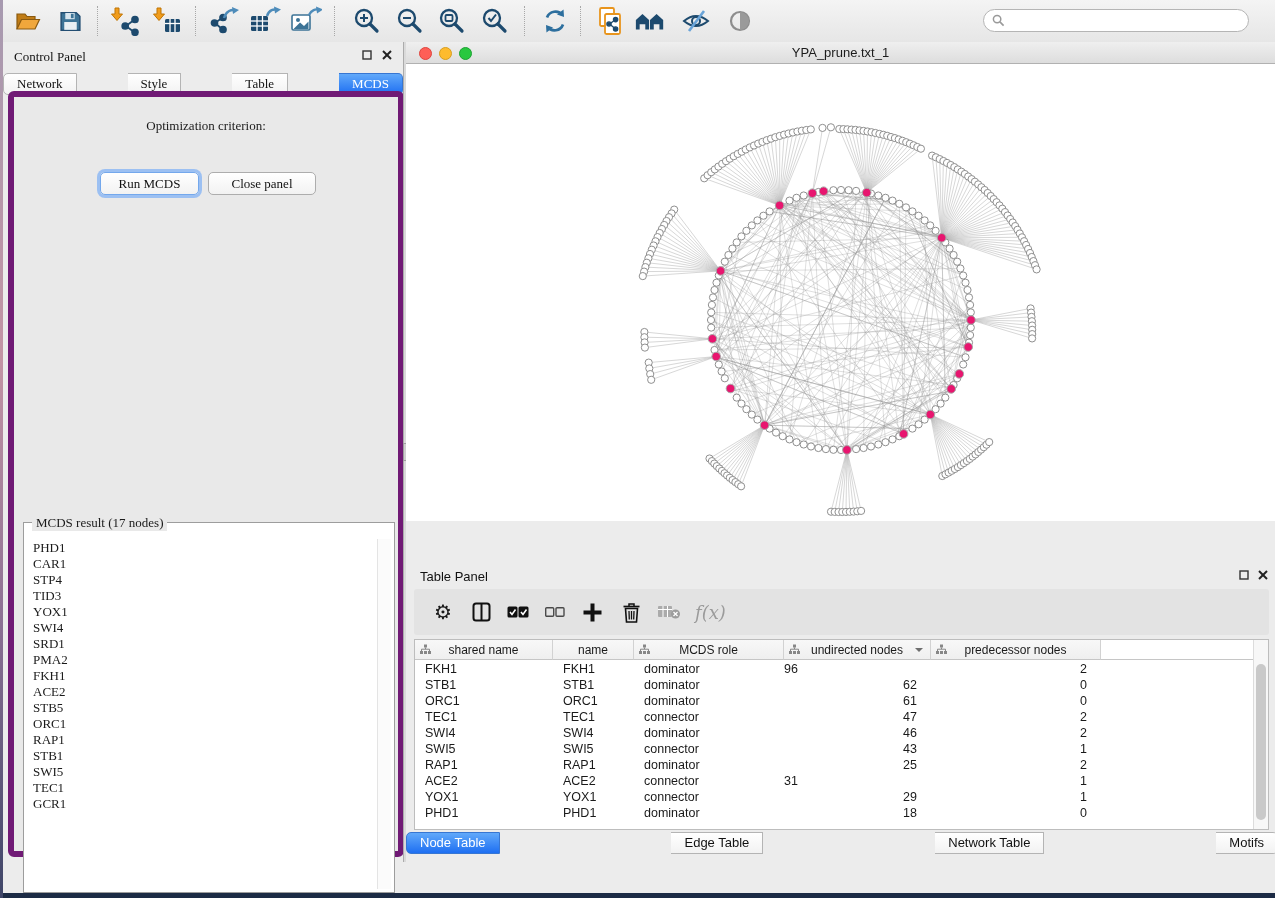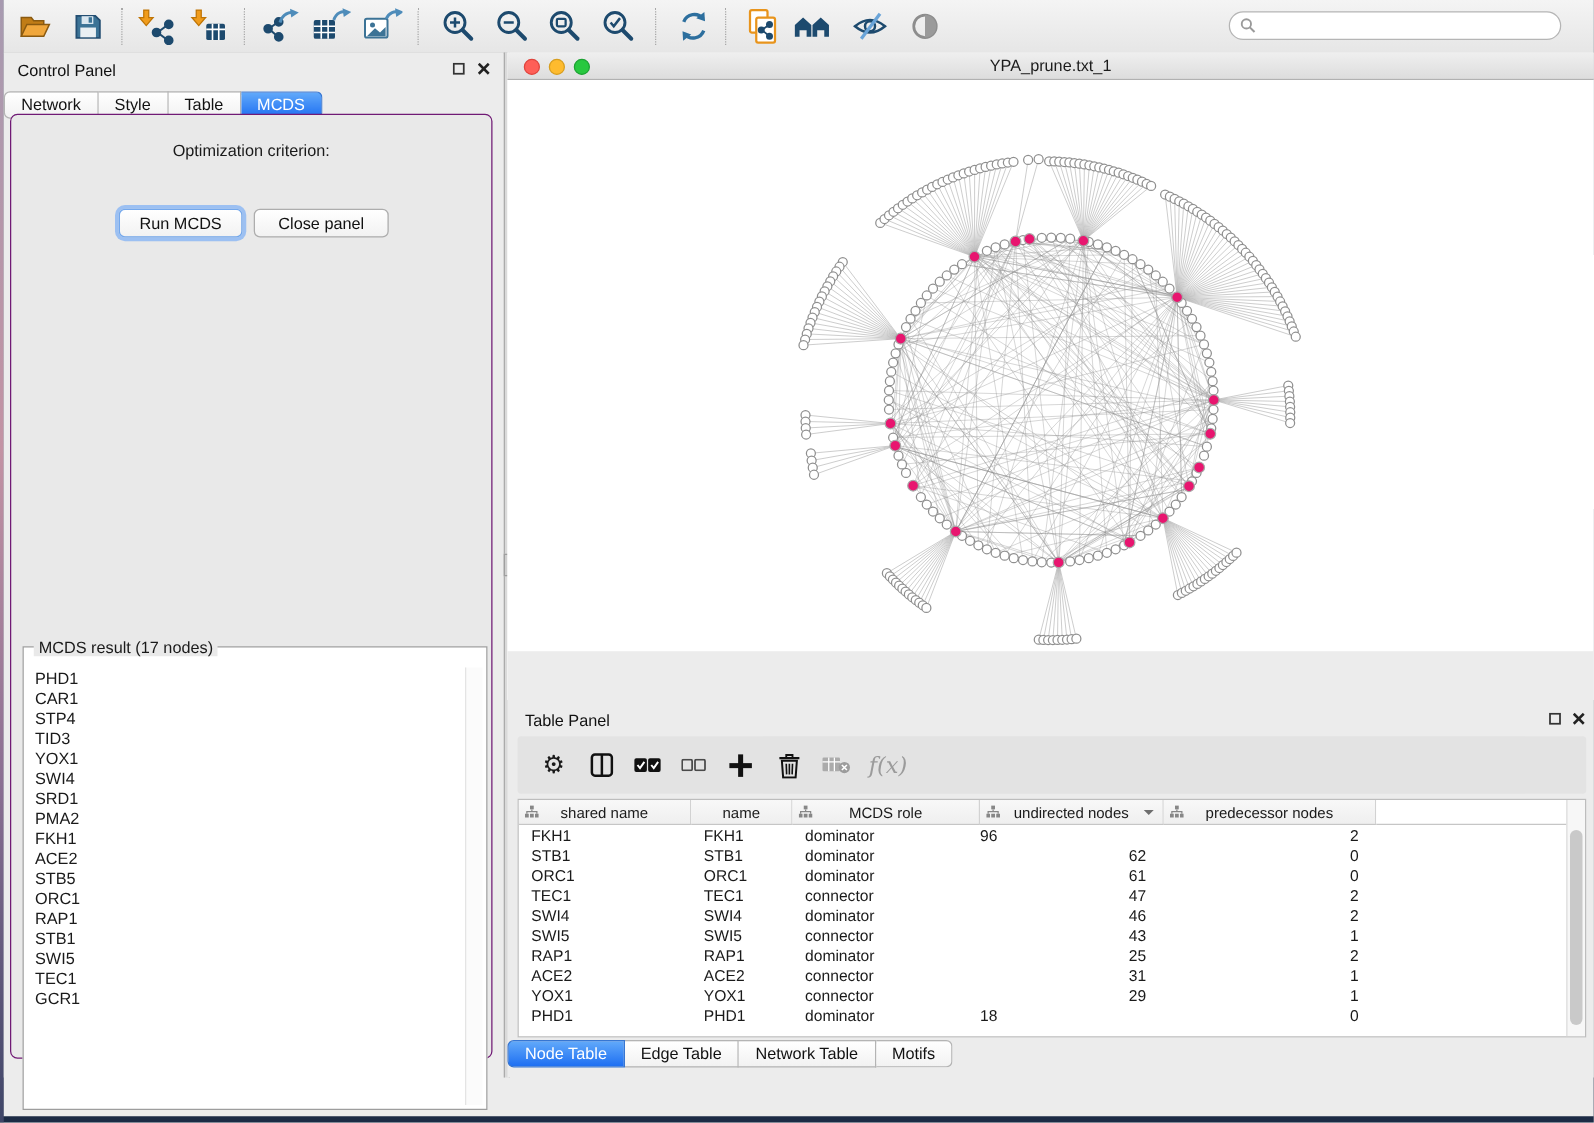--- a/index.html
+++ b/index.html
@@ -10,29 +10,29 @@
   #wp-left{left:0;top:0;width:3px;height:898px;background:linear-gradient(#a79ab0,#c393a4 40%,#8a6f93 70%,#3f4668);}
   
   #app{left:3px;top:0;width:1272px;height:893px;background:#ececec;}
   
   #toolbar{left:0;top:0;width:1272px;height:42px;background:linear-gradient(#f4f4f4,#e6e6e6);border-bottom:1px solid #bcbcbc;}
   .tbtn{position:absolute;top:5px;width:32px;height:32px;display:flex;align-items:center;justify-content:center;}
   .tsep{position:absolute;top:6px;width:0;height:30px;border-left:1px dotted #a8a8a8;}
   #search-wrap{position:absolute;right:26px;top:9px;width:266px;height:23px;background:#fff;border:1px solid #b5b5b5;border-radius:12px;display:flex;align-items:center;padding-left:8px;box-sizing:border-box;}
   #search-wrap input{border:none;outline:none;flex:1;font-size:12px;background:transparent;margin-left:5px;font-family:"Liberation Sans",sans-serif;}
   
-  #control-panel{left:0;top:42px;width:400px;height:820px;background:#ececec;}
+  #control-panel{left:0;top:42px;width:400px;height:820px;background:#ececec;font-family:Liberation Serif, serif;}
   .panel-title{font-size:13px;color:#111;}
   .mini-ico{position:absolute;top:8px;cursor:default;}
-  .tabs-row{display:flex;justify-content:flex-start;position:absolute;left:0;width:100%;}
+  .tabs-row{display:flex;justify-content:space-between;position:absolute;left:0;width:100%;}
   .seg{height:20px;line-height:20px;padding:0 13px;background:linear-gradient(#ffffff,#f2f2f2);border:1px solid #b4b4b4;border-left:none;font-size:13px;color:#111;white-space:nowrap;}
   .seg:first-child{border-left:1px solid #b4b4b4;border-radius:5px 0 0 5px;}
   .seg:last-child{border-radius:0 5px 5px 0;}
   .seg.sel{background:linear-gradient(#61a9fa,#1e6ff2);color:#fff;border-color:#3776d2;}
-  #cp-content{left:5px;top:49px;width:384px;height:754px;background:#e9e9e9;border:1px solid #701a75;border-radius:6px;}
+  #cp-content{left:5px;top:49px;width:384px;height:754px;background:#e9e9e9;border:6px solid #701a75;border-radius:6px;}
   #opt-label{left:0;top:21px;width:100%;text-align:center;font-size:13px;}
   #criterion{left:36px;top:41px;width:314px;height:22px;background:#fff;border:1px solid #aeaeae;border-radius:5px;font-size:13px;line-height:22px;padding-left:9px;box-sizing:border-box;}
   #criterion .stepper{position:absolute;right:2px;top:2px;width:17px;height:17px;border-radius:4px;background:linear-gradient(#74b2fb,#2a71f1);}
   .stepper i{position:absolute;left:4.5px;width:0;height:0;border-left:4px solid transparent;border-right:4px solid transparent;}
   .stepper .up{top:3px;border-bottom:4px solid #fff;}
   .stepper .dn{bottom:3px;border-top:4px solid #fff;}
   .mac-btn{position:absolute;height:23px;background:linear-gradient(#ffffff,#f2f2f2);border:1px solid #adadad;border-radius:5px;font-size:13px;color:#111;text-align:center;line-height:21px;box-sizing:border-box;}
   .focus-ring{box-shadow:0 0 0 3px rgba(115,170,248,.65);border-color:#74a8ec;}
   #mcds-box{left:9px;top:425px;width:370px;height:369px;background:#fff;border:1px solid #9d9d9d;}
   #mcds-box-title{position:absolute;left:8px;top:-8px;background:#e9e9e9;padding:0 4px;font-size:13px;}
@@ -1159,35 +1159,35 @@
             <div class="td" style="left:0px;width:124px;padding-left:10px">RAP1</div>
             <div class="td" style="left:138px;width:67px;padding-left:10px">RAP1</div>
             <div class="td" style="left:219px;width:136px;padding-left:10px">dominator</div>
             <div class="td" style="left:369px;width:133px;text-align:right;padding-right:12px">25</div>
             <div class="td" style="left:516px;width:156px;text-align:right;padding-right:12px">2</div>
           </div>
           <div class="tr" style="top:133px">
             <div class="td" style="left:0px;width:124px;padding-left:10px">ACE2</div>
             <div class="td" style="left:138px;width:67px;padding-left:10px">ACE2</div>
             <div class="td" style="left:219px;width:136px;padding-left:10px">connector</div>
-            <div class="td" style="left:369px;width:133px;text-align:right;padding-right:12px">31</div>
+            <div class="td" style="left:369px;width:133px;text-align:left;padding-right:12px">31</div>
             <div class="td" style="left:516px;width:156px;text-align:right;padding-right:12px">1</div>
           </div>
           <div class="tr" style="top:149px">
             <div class="td" style="left:0px;width:124px;padding-left:10px">YOX1</div>
             <div class="td" style="left:138px;width:67px;padding-left:10px">YOX1</div>
             <div class="td" style="left:219px;width:136px;padding-left:10px">connector</div>
             <div class="td" style="left:369px;width:133px;text-align:right;padding-right:12px">29</div>
             <div class="td" style="left:516px;width:156px;text-align:right;padding-right:12px">1</div>
           </div>
           <div class="tr" style="top:165px">
             <div class="td" style="left:0px;width:124px;padding-left:10px">PHD1</div>
             <div class="td" style="left:138px;width:67px;padding-left:10px">PHD1</div>
             <div class="td" style="left:219px;width:136px;padding-left:10px">dominator</div>
-            <div class="td" style="left:369px;width:133px;padding-right:12px">18</div>
+            <div class="td" style="left:369px;width:133px;text-align:right;padding-right:12px">18</div>
             <div class="td" style="left:516px;width:156px;text-align:right;padding-right:12px">0</div>
           </div>
         </div>
       <div id="tp-vscroll">
           <div class="thumb"></div>
         </div>
     </div>
 
     <div id="tp-tabs" class="tabs-row">
         <div class="seg sel">Node Table</div>

